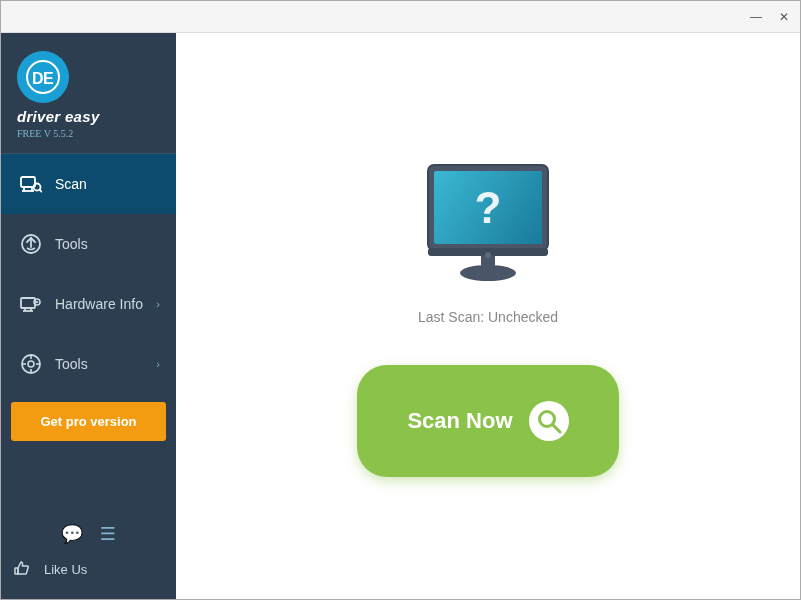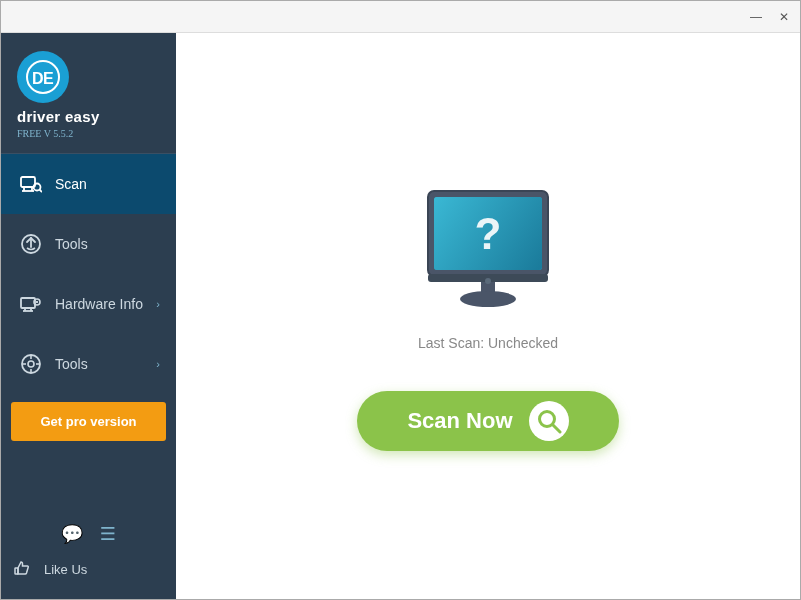--- a/index.html
+++ b/index.html
@@ -94,20 +94,21 @@
       width: 36px;
       height: 36px;
     }
 
     .logo-text {
       color: #fff;
       font-size: 15px;
       font-weight: 700;
       line-height: 1.1;
       letter-spacing: 0.3px;
+      font-style: italic;
     }
 
     .logo-version {
       color: #7fb3cc;
       font-size: 10px;
       margin-top: 2px;
       font-family: Liberation Serif, serif;
     }
 
     
@@ -225,21 +226,21 @@
       color: #888;
       font-size: 14px;
       margin-bottom: 40px;
     }
 
     .scan-now-btn {
       background: #8bc34a;
       color: #fff;
       border: none;
       border-radius: 30px;
-      padding: 10px 50px;
+      padding: 36px 50px;
       font-size: 22px;
       font-weight: 800;
       cursor: pointer;
       display: flex;
       align-items: center;
       gap: 16px;
       box-shadow: 0 4px 12px rgba(139,195,74,0.4);
     }
 
     .scan-now-btn .search-icon-circle {

